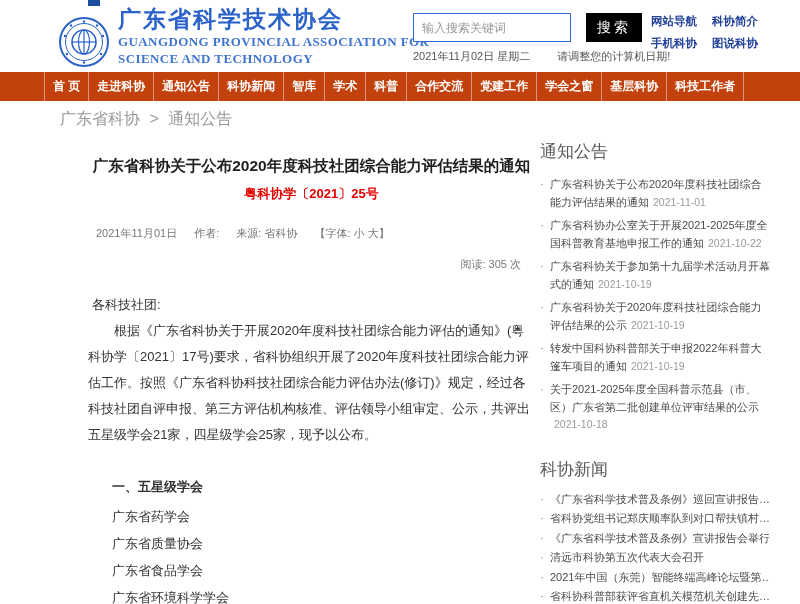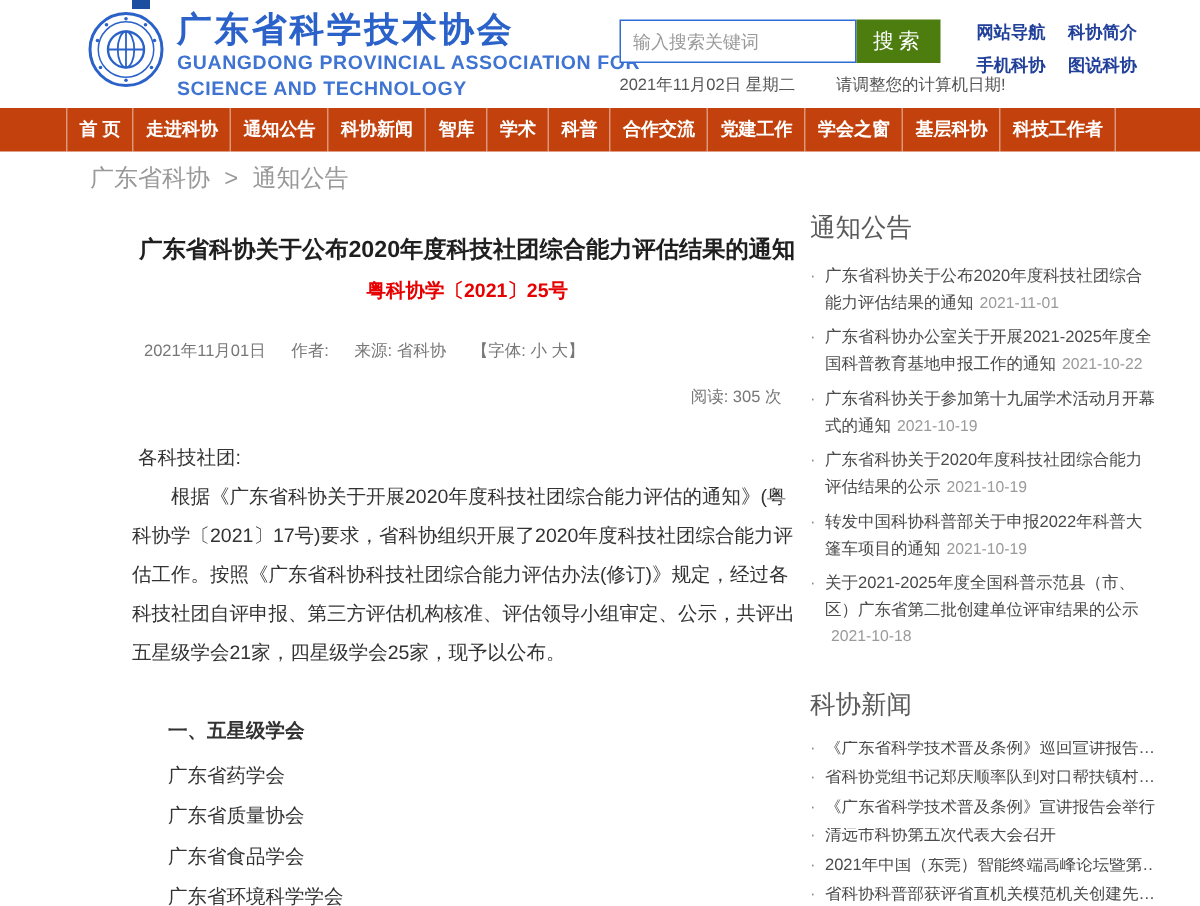--- a/index.html
+++ b/index.html
@@ -2,29 +2,29 @@
 <html><head>
 <meta charset="utf-8">
 <style>
   * { margin:0; padding:0; box-sizing:border-box; }
   html,body { width:800px; height:604px; overflow:hidden; background:#ffffff;
     font-family:"Liberation Sans","DejaVu Sans",sans-serif; }
 
   
   .header { position:relative; height:72px; background:#ffffff; }
   .logo-ornament { position:absolute; left:88px; top:0; width:12px; height:6px; background:#1c4fa0; }
-  .logo { position:absolute; left:58px; top:7px; display:flex; align-items:flex-start; gap:8px; cursor:pointer; }
+  .logo { position:absolute; left:58px; top:7px; display:flex; align-items:flex-end; gap:8px; cursor:pointer;font-family:Liberation Serif, serif; }
   .logo-text .site-title { font-size:23px; font-weight:bold; color:#2a62c9; letter-spacing:2px; line-height:1.1; }
   .logo-text .site-sub { font-size:13px; font-weight:bold; color:#3f74d2; letter-spacing:.4px; line-height:1.3; margin-top:2px; }
 
   .search-zone { position:absolute; left:413px; top:13px; }
-  .search-row { display:flex; }
+  .search-row { display:flex;gap:15px; }
   .search-input { width:158px; height:29px; border:1px solid #2f6cd5; padding:0 8px; font-size:12px; color:#444; outline:none; }
   .search-input::placeholder { color:#9a9a9a; }
-  .search-btn { width:56px; height:29px; background:#4d7c0f; color:#fff; border:none; font-size:14px; letter-spacing:3px; cursor:pointer; font-family:inherit; }
+  .search-btn { width:56px; height:29px; background:#000000; color:#fff; border:none; font-size:14px; letter-spacing:3px; cursor:pointer; font-family:inherit; }
   .date-row { margin-top:7px; font-size:11px; color:#555; }
   .date-row .warn { margin-left:24px; }
 
   .quick-links { position:absolute; right:42px; top:14px; display:grid;
     grid-template-columns:auto auto; gap:7px 15px; font-size:11.5px; font-weight:bold; color:#21409a; }
   .quick-links a { color:#21409a; text-decoration:none; cursor:pointer; }
 
   
   .nav { height:29px; background:#c2410c; display:flex; padding-left:44px; }
   .nav-item { padding:0 8px; line-height:29px; color:#ffffff; font-size:12px; font-weight:bold;

